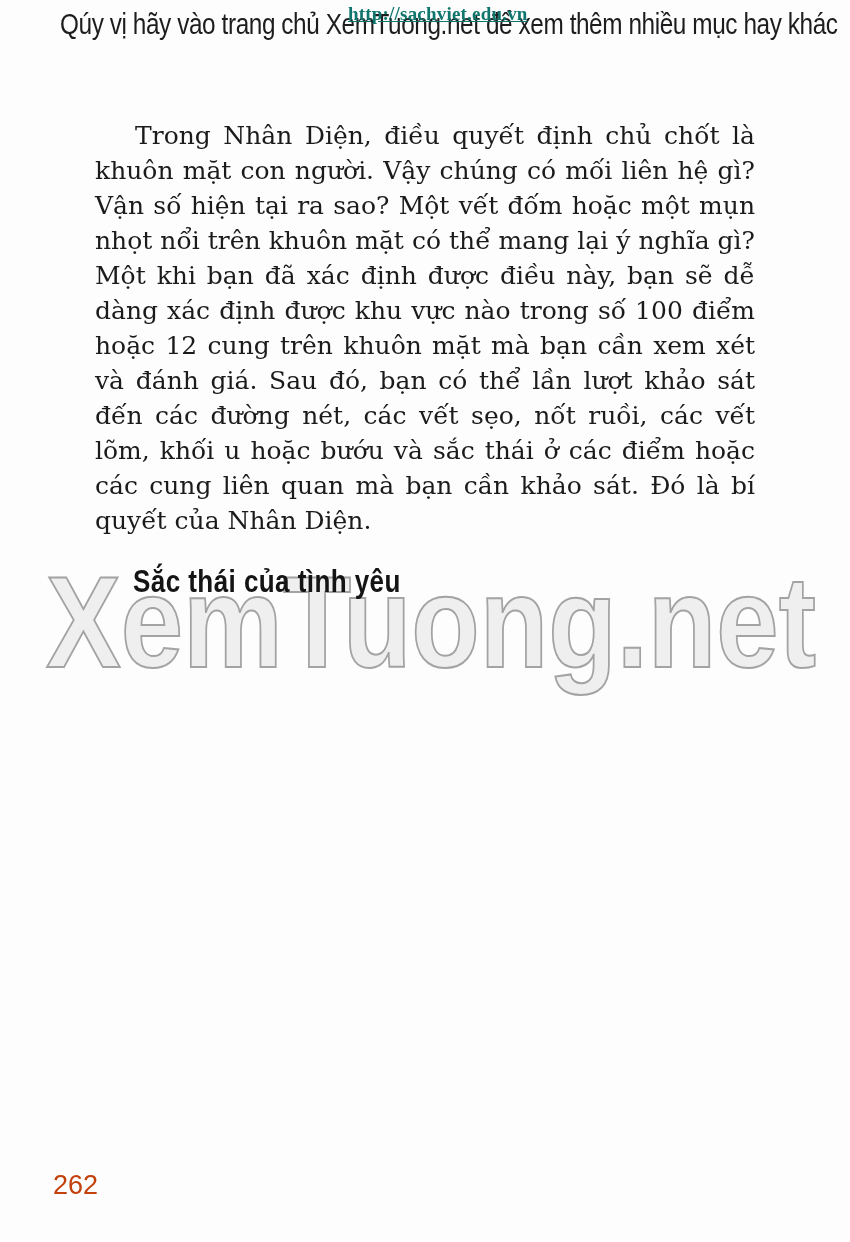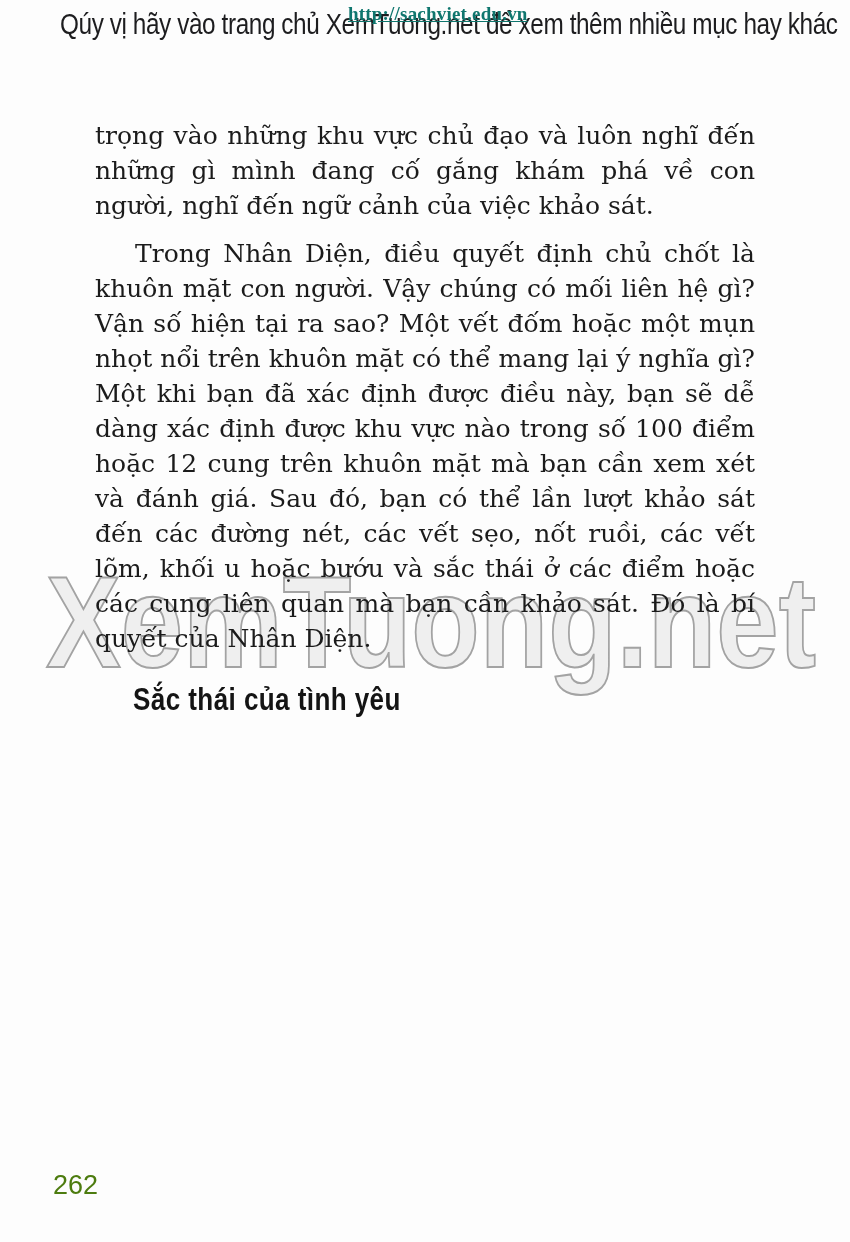--- a/index.html
+++ b/index.html
@@ -68,36 +68,35 @@
     transform-origin:left center;
     white-space:nowrap;
     letter-spacing:0.5px;
   }
   
   .page-number{
     position:absolute;
     left:53px;top:1170px;
     font-family:"Liberation Sans", sans-serif;
     font-size:27px;
-    color:#4d7c0f;
+    color:#c2410c;
     z-index:2;
   }
 </style>
 </head>
 <body>
 
 <div class="header-notice">Qúy vị hãy vào trang chủ XemTuong.net để xem thêm nhiều mục hay khác</div>
 
 <a class="overlay-url">http://sachviet.edu.vn</a>
 
 <svg class="watermark" width="790" height="160">
   <text x="8" y="122" font-family="Liberation Sans, sans-serif" font-size="130" font-weight="bold" textLength="770" lengthAdjust="spacingAndGlyphs" fill="#efefef" stroke="#a3a3a3" stroke-width="2">XemTuong.net</text>
 </svg>
 
 <div class="page-body">
-  <p class="para no-indent">trọng vào những khu vực chủ đạo và luôn nghĩ đến những gì mình đang cố gắng khám phá về con người, nghĩ đến ngữ cảnh của việc khảo sát.</p>
   <p class="para">Trong Nhân Diện, điều quyết định chủ chốt là khuôn mặt con người. Vậy chúng có mối liên hệ gì? Vận số hiện tại ra sao? Một vết đốm hoặc một mụn nhọt nổi trên khuôn mặt có thể mang lại ý nghĩa gì? Một khi bạn đã xác định được điều này, bạn sẽ dễ dàng xác định được khu vực nào trong số 100 điểm hoặc 12 cung trên khuôn mặt mà bạn cần xem xét và đánh giá. Sau đó, bạn có thể lần lượt khảo sát đến các đường nét, các vết sẹo, nốt ruồi, các vết lõm, khối u hoặc bướu và sắc thái ở các điểm hoặc các cung liên quan mà bạn cần khảo sát. Đó là bí quyết của Nhân Diện.</p>
 
   <h2 class="section-heading">Sắc thái của tình yêu</h2>
 
 </div>
 
 <div class="page-number">262</div>
 
 </body></html>

